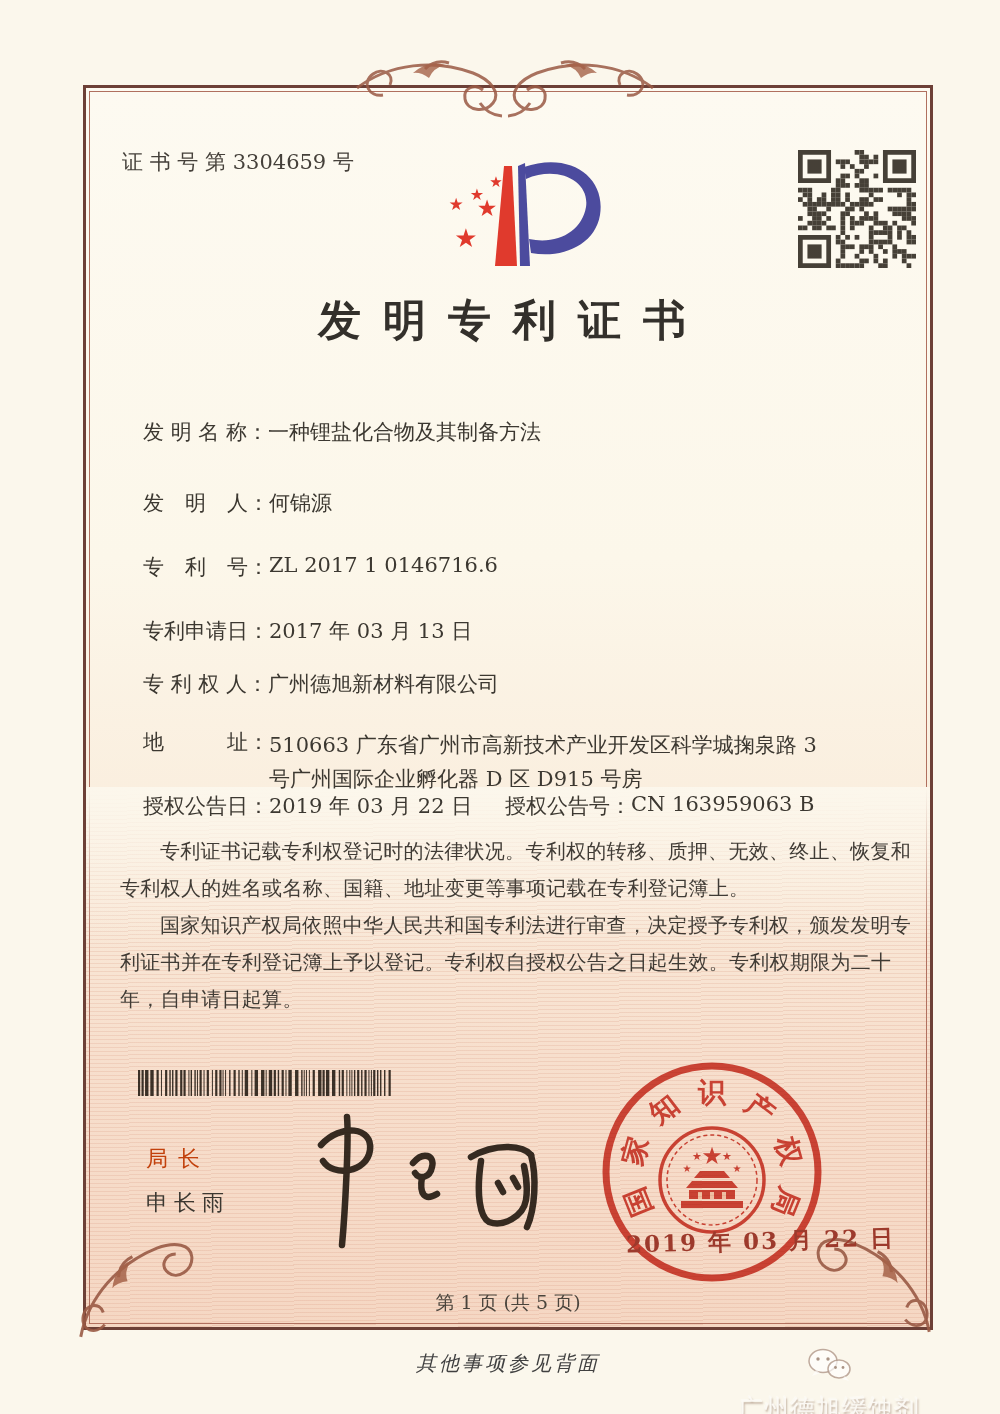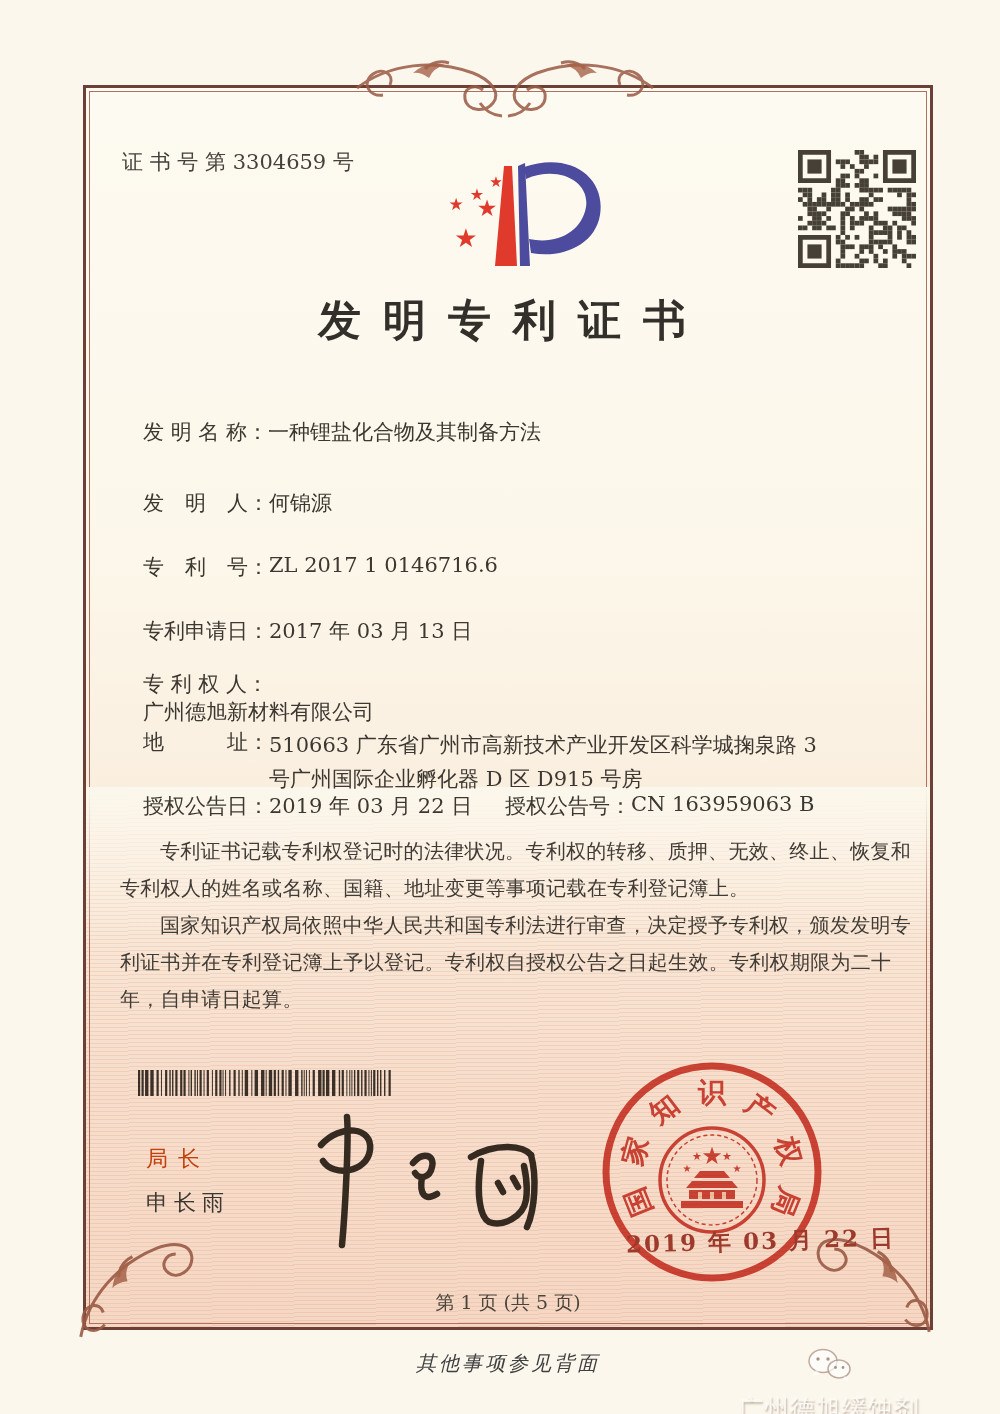--- a/index.html
+++ b/index.html
@@ -351,21 +351,21 @@
   <span class="fvalue">何锦源</span>
 </div>
 <div class="field-row" style="top:553px;">
   <span class="flabel">专　利　号：</span>
   <span class="fvalue">ZL 2017 1 0146716.6</span>
 </div>
 <div class="field-row" style="top:617px;">
   <span class="flabel">专利申请日：</span>
   <span class="fvalue">2017 年 03 月 13 日</span>
 </div>
-<div class="field-row" style="top:670px;flex-direction:column;">
+<div class="field-row" style="top:670px;">
   <span class="flabel">专 利 权 人：</span>
   <span class="fvalue">广州德旭新材料有限公司</span>
 </div>
 <div class="field-row addr" style="top:728px;">
   <span class="flabel">地　　　址：</span>
   <span class="fvalue">510663 广东省广州市高新技术产业开发区科学城掬泉路 3 号广州国际企业孵化器 D 区 D915 号房</span>
 </div>
 <div class="pub-pair" style="left:143px;top:792px;">
   <span class="flabel">授权公告日：</span>
   <span class="fvalue">2019 年 03 月 22 日</span>

